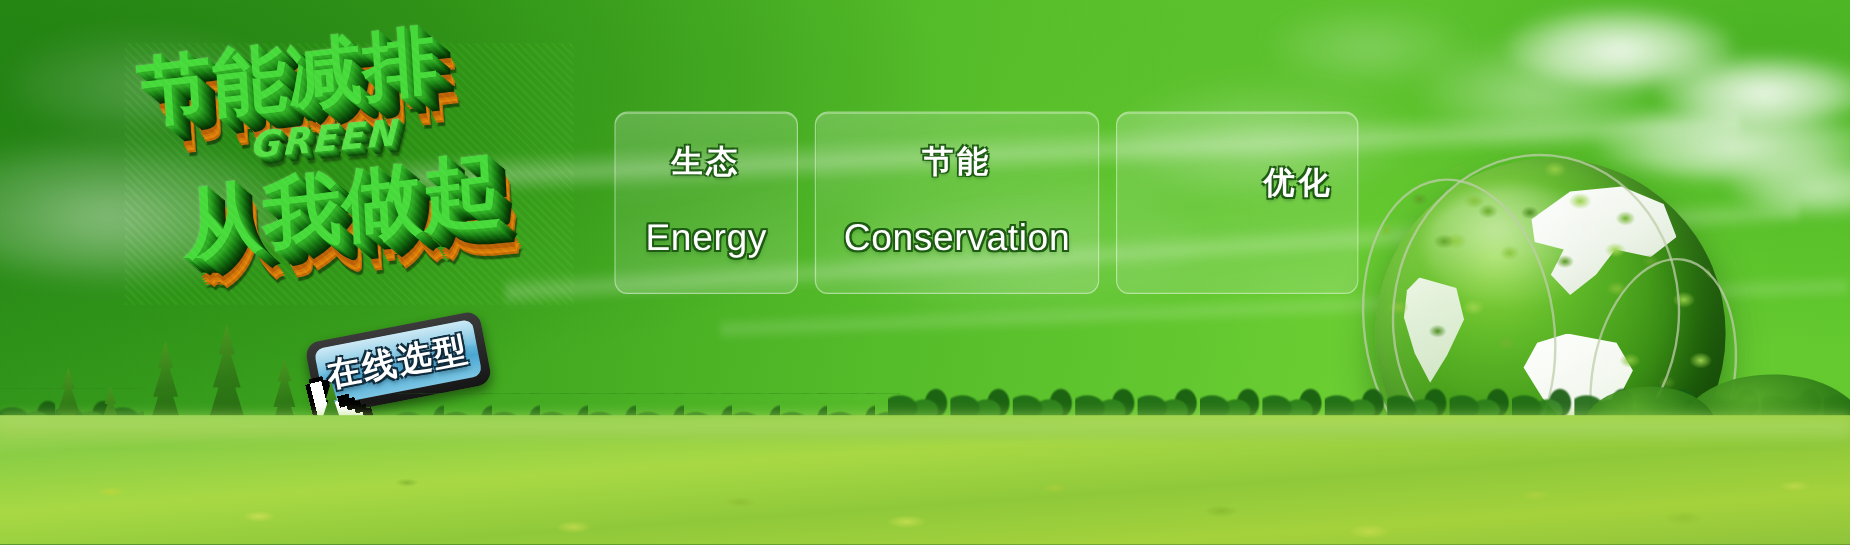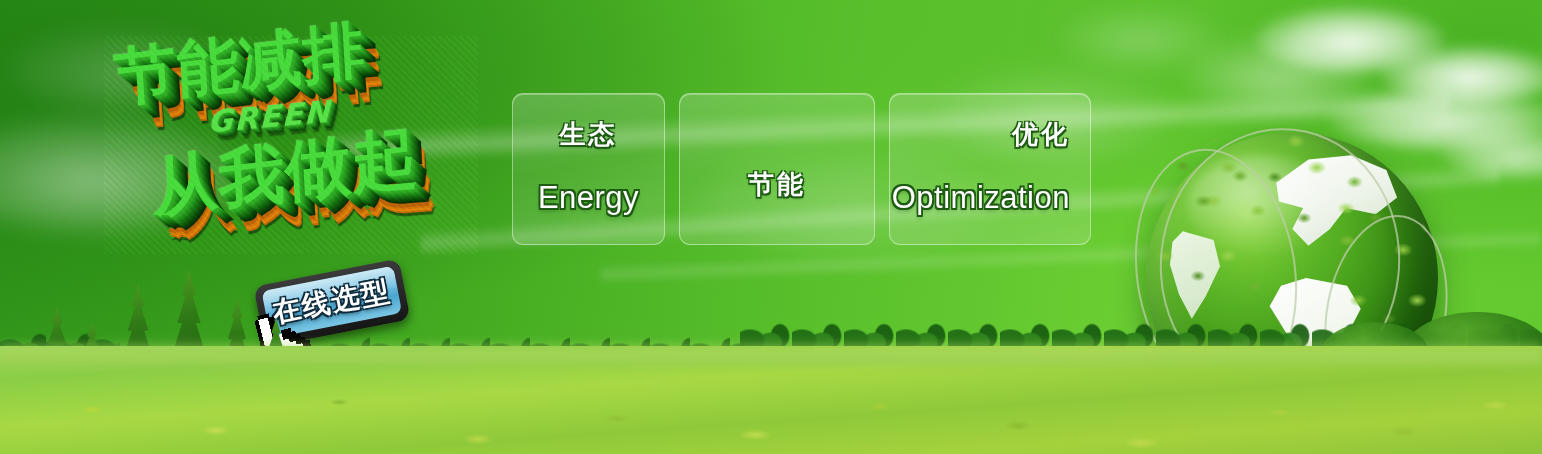--- a/index.html
+++ b/index.html
@@ -306,21 +306,21 @@
     letter-spacing: 0.5px;
     white-space: nowrap;
     text-shadow:
       -1.6px -1.6px 0 #1d5c12, 1.6px -1.6px 0 #1d5c12,
       -1.6px 1.6px 0 #1d5c12, 1.6px 1.6px 0 #1d5c12,
       -1.6px 0 0 #1d5c12, 1.6px 0 0 #1d5c12,
       0 -1.6px 0 #1d5c12, 0 1.6px 0 #1d5c12,
       0 3px 4px rgba(0,60,0,0.40);
   }
   #card-ecology { width: 153px; }
-  #card-conservation { width: 196px; justify-content: flex-end; }
+  #card-conservation { width: 237px; }
   #card-optimization { width: 202px; align-items: flex-end; }
 
   
   #tagline {
     position: absolute;
     left: 504px;
     top: 261px;
     font-family: "Liberation Sans", sans-serif;
     font-size: 17px;
     color: #ffffff;
@@ -479,24 +479,24 @@
     </svg>
   </div>
 
   <div id="cards">
     <div class="card" id="card-ecology">
       <div class="card-cn">生态</div>
       <div class="card-en">Energy</div>
     </div>
     <div class="card" id="card-conservation">
       <div class="card-cn">节能</div>
+      <div class="card-en">Conservation</div>
     </div>
     <div class="card" id="card-optimization">
       <div class="card-cn">优化</div>
-      <div class="card-en">Optimization</div>
     </div>
   </div>
 
 
   <div id="globe-wrap">
     <div id="globe-shadow"></div>
     <div id="globe">
       <div class="continent" id="c-namerica"></div>
       <div class="continent" id="c-samerica"></div>
       <div class="continent" id="c-africa"></div>

